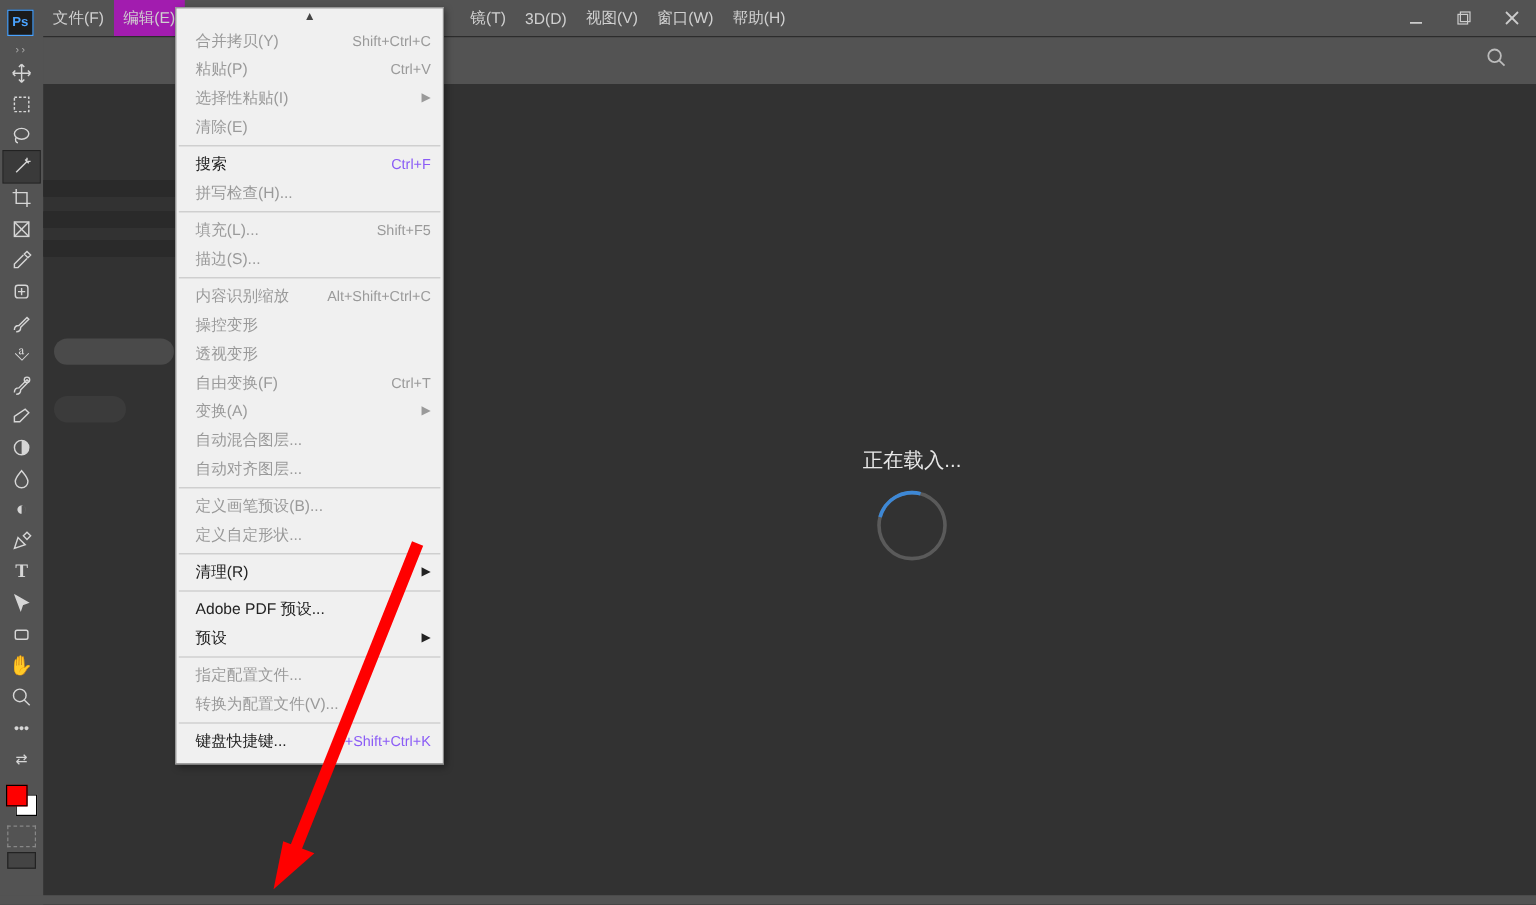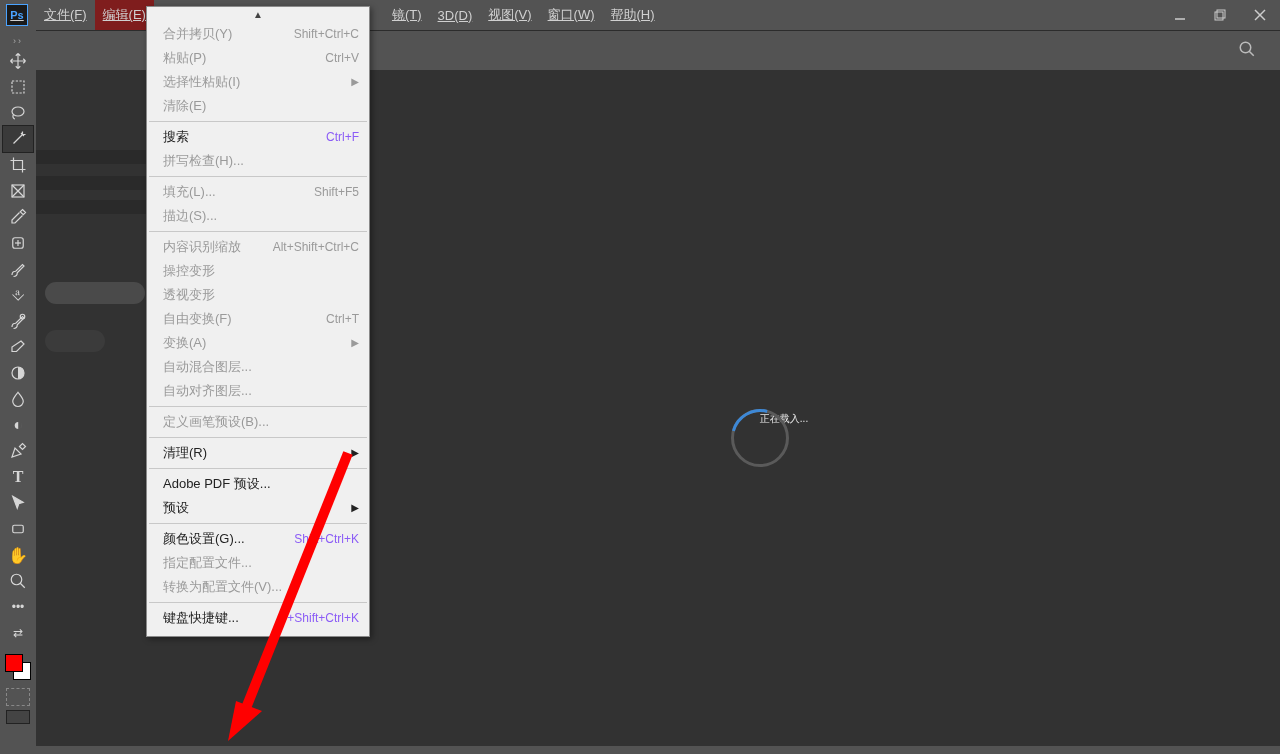--- a/index.html
+++ b/index.html
@@ -1,22 +1,22 @@
 <!DOCTYPE html>
 <html><head>
 <meta charset="utf-8">
 <style>
 * { margin:0; padding:0; box-sizing:border-box; font-family:"Microsoft YaHei",sans-serif; }
 body { background:#323232; color:#d0d0d0; width:1280px; height:754px; overflow:hidden; position:relative; }
 
 
-.menubar { height:30px; background:#535353; display:flex; align-items:center; font-size:13px;text-decoration:underline; }
+.menubar { height:30px; background:#535353; display:flex; align-items:flex-end; font-size:13px; }
 .menubar .ps-logo { width:22px; height:22px; margin:0 8px 0 6px; border:1px solid #4aa3ff; display:flex; align-items:center; justify-content:center; color:#4aa3ff; font-weight:bold; font-size:11px; background:#1b1b1b; }
 .menubar .mitem { padding:0 8px; height:100%; display:flex; align-items:center; cursor:default; }
-.menubar .mitem.active { background:#7f1d1d; }
+.menubar .mitem.active { background:#a21caf; }
 .menubar .spacer { flex:1; }
 .menubar .winbtns { display:flex; }
 .menubar .winbtn { width:40px; height:30px; display:flex; align-items:center; justify-content:center; color:#ccc; }
 .menubar .winbtn svg { width:12px; height:12px; }
 
 
 .optbar { height:40px; background:#535353; border-top:1px solid #2c2c2c; display:flex; align-items:center; justify-content:flex-end; padding-right:24px; }
 .optbar .search svg { width:18px; height:18px; stroke:#bbb; fill:none; stroke-width:2; }
 
 
@@ -44,21 +44,21 @@
 .menu { position:absolute; left:146px; top:6px; width:224px; background:#f0f0f0; color:#222; border:1px solid #8a8a8a; font-size:13px; box-shadow:2px 2px 6px rgba(0,0,0,.4); z-index:50; padding-bottom:2px; max-height:746px; overflow:hidden; }
 .menu .scrollup { text-align:center; color:#444; font-size:10px; padding:2px 0; }
 .menu .row { display:flex; align-items:center; padding:2px 10px 2px 16px; line-height:20px; white-space:nowrap; }
 .menu .row .lbl { flex:1; }
 .menu .row .sc { color:#8b5cf6; font-size:12px; }
 .menu .row.disabled { color:#9a9a9a; }
 .menu .row.disabled .sc { color:#9a9a9a; }
 .menu .row .sub { color:#222; font-size:10px; margin-left:4px; }
 .menu .row.disabled .sub { color:#9a9a9a; }
 .menu hr { border:none; border-top:1px solid #c8c8c8; margin:3px 2px; }
-.loading-text { position:absolute; left:784px; top:372px; transform:translateX(-50%); color:#e8e8e8; font-size:10px;margin-top:40px; }
+.loading-text { position:absolute; left:760px; top:372px; transform:translateX(-50%); color:#e8e8e8; font-size:17px; }
 .spinner { position:absolute; left:760px; top:438px; transform:translate(-50%,-50%); width:58px; height:58px; border-radius:50%; border:3px solid #5a5a5a; }
 .spinner::after { content:""; position:absolute; inset:-3px; border-radius:50%; border:3px solid transparent; border-top-color:#3d88d6; transform:rotate(-30deg); }
 
 
 .arrow { position:absolute; left:220px; top:445px; z-index:60; pointer-events:none; }
 .arrow svg { width:140px; height:300px; }
 
 
 .status { position:absolute; left:0; right:0; bottom:0; height:8px; background:#535353; }
 </style>
@@ -292,38 +292,37 @@
     <div class="row disabled">
       <span class="lbl">自动混合图层...</span>
     </div>
     <div class="row disabled">
       <span class="lbl">自动对齐图层...</span>
     </div>
     <hr>
     <div class="row disabled">
       <span class="lbl">定义画笔预设(B)...</span>
     </div>
+    <div class="row disabled">
+      <span class="lbl">定义自定形状...</span>
+    </div>
     <hr>
     <div class="row">
       <span class="lbl">清理(R)</span>
       <span class="sub">▶</span>
     </div>
     <hr>
     <div class="row">
       <span class="lbl">Adobe PDF 预设...</span>
     </div>
     <div class="row">
       <span class="lbl">预设</span>
       <span class="sub">▶</span>
     </div>
     <hr>
-    <div class="row">
-      <span class="lbl">颜色设置(G)...</span>
-      <span class="sc">Shift+Ctrl+K</span>
-    </div>
     <div class="row disabled">
       <span class="lbl">指定配置文件...</span>
     </div>
     <div class="row disabled">
       <span class="lbl">转换为配置文件(V)...</span>
     </div>
     <hr>
     <div class="row">
       <span class="lbl">键盘快捷键...</span>
       <span class="sc">   +Shift+Ctrl+K</span>

